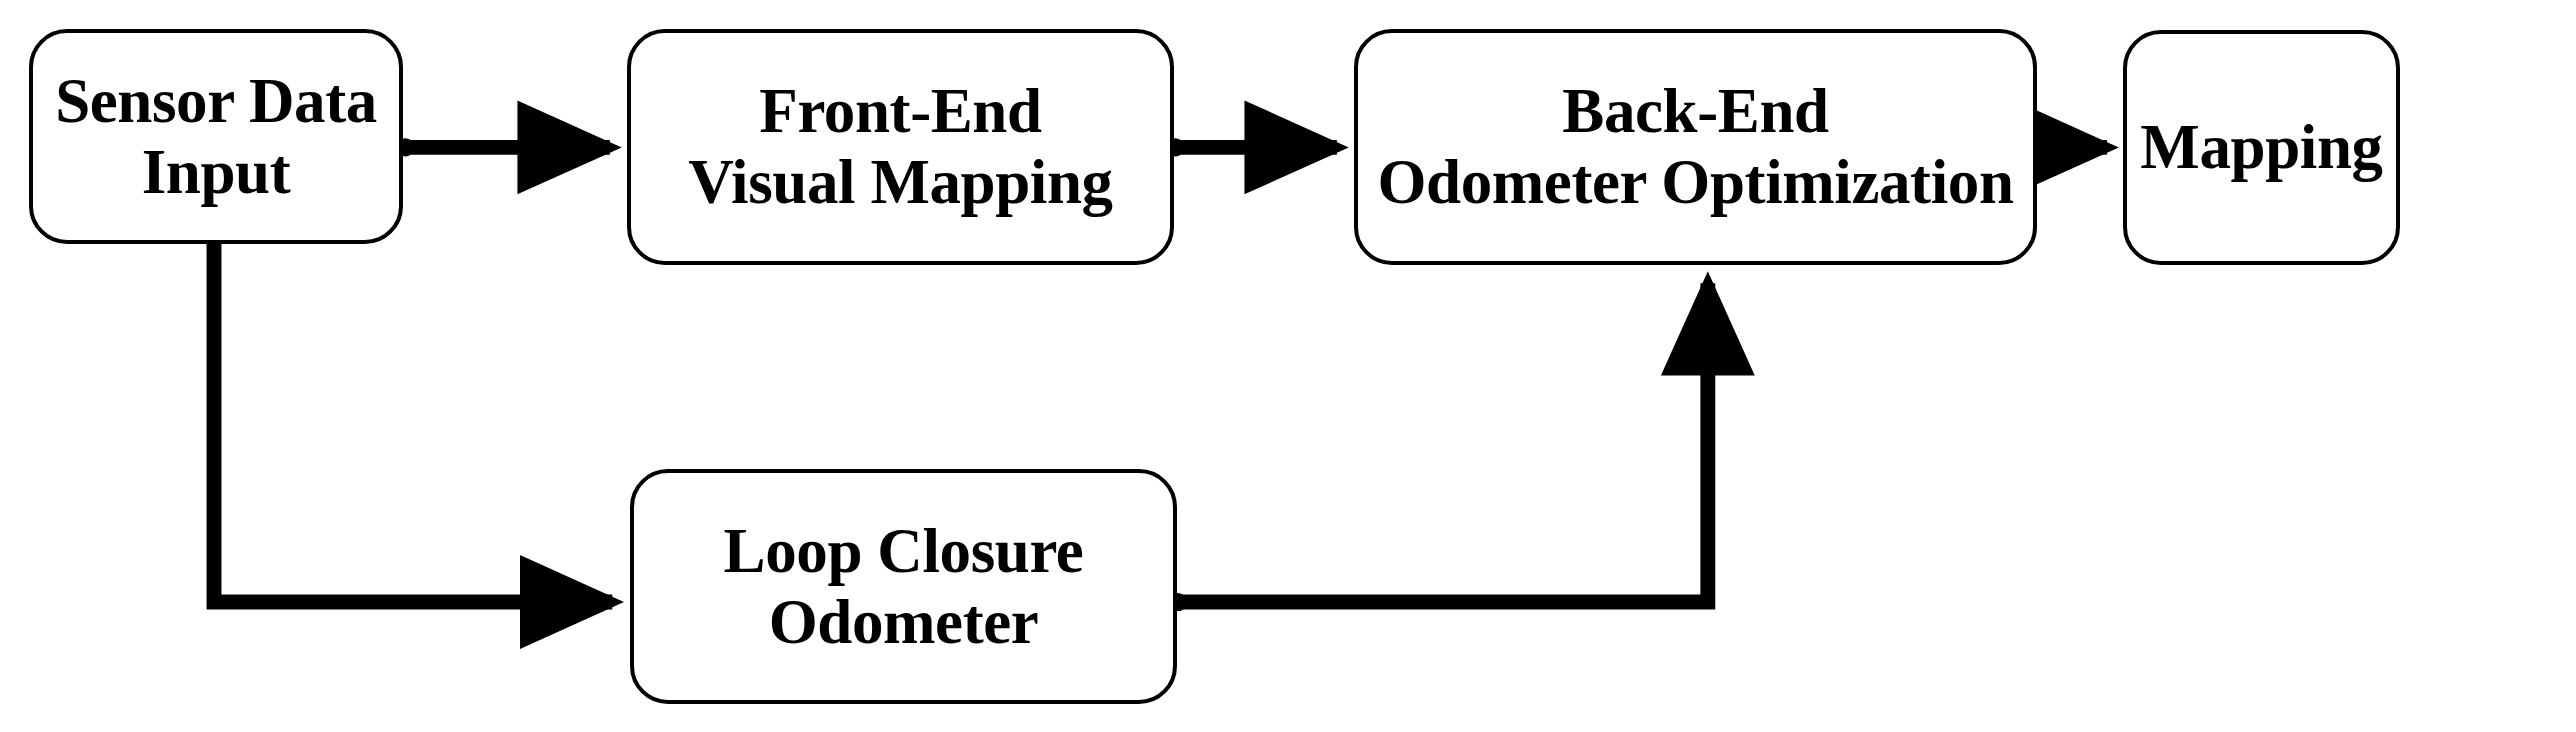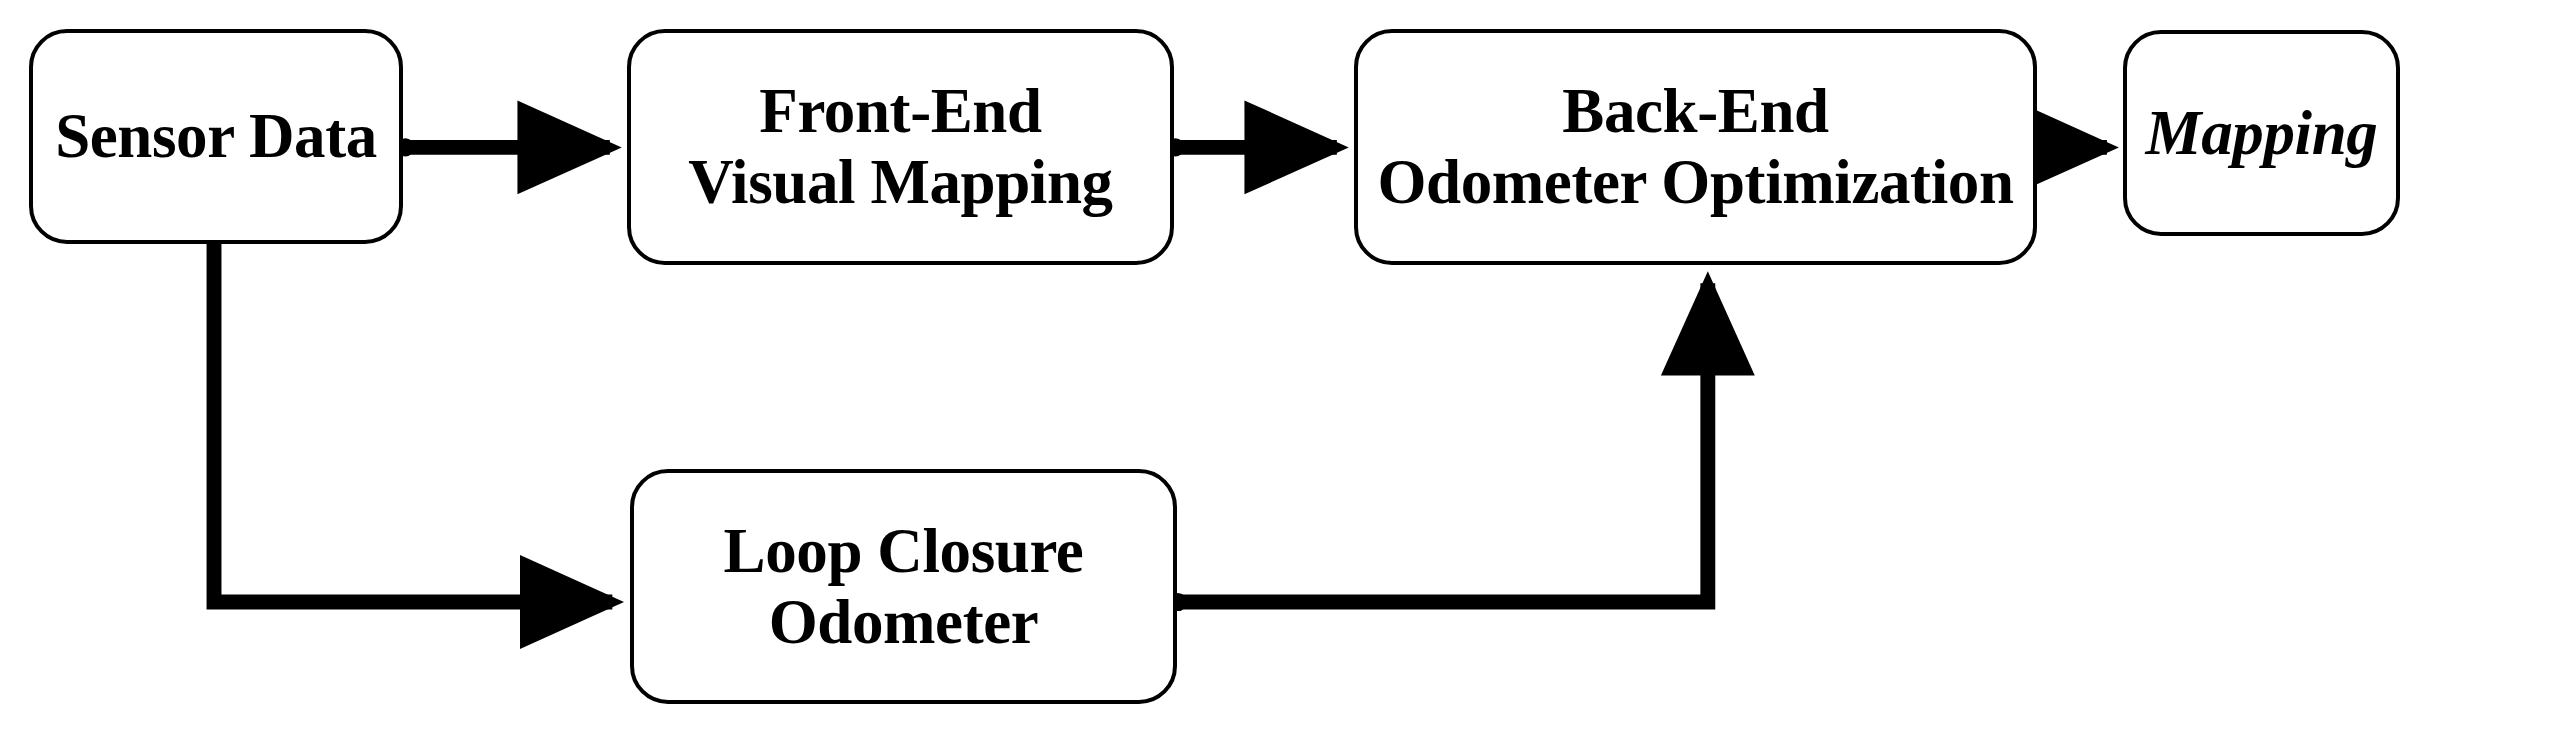--- a/index.html
+++ b/index.html
@@ -79,33 +79,34 @@
     </g>
 
     <g>
       <circle cx="1422" cy="727" r="11" fill="#000000"></circle>
       <path d="M 1422 727 L 2062 727 L 2062 342" stroke="#000000" stroke-width="18" fill="none" marker-end="url(#arrowhead)"></path>
     </g>
   </svg>
 
   <div class="node-box" style="left:29px; top:29px; width:374px; height:215px;">
     <span class="node-line">Sensor Data</span>
+    <span class="node-line">Input</span>
   </div>
 
   <div class="node-box" style="left:627px; top:29px; width:547px; height:236px;">
     <span class="node-line">Front-End</span>
     <span class="node-line">Visual Mapping</span>
   </div>
 
   <div class="node-box" style="left:1354px; top:29px; width:683px; height:236px;text-align:right;">
     <span class="node-line">Back-End</span>
     <span class="node-line">Odometer Optimization</span>
   </div>
 
-  <div class="node-box" style="left:2123px; top:30px; width:277px; height:206px;font-style:italic;">
+  <div class="node-box" style="left:2123px; top:30px; width:277px; height:235px;">
     <span class="node-line">Mapping</span>
   </div>
 
   <div class="node-box" style="left:630px; top:469px; width:547px; height:235px;">
     <span class="node-line">Loop Closure</span>
     <span class="node-line">Odometer</span>
   </div>
 
 </div>
 

